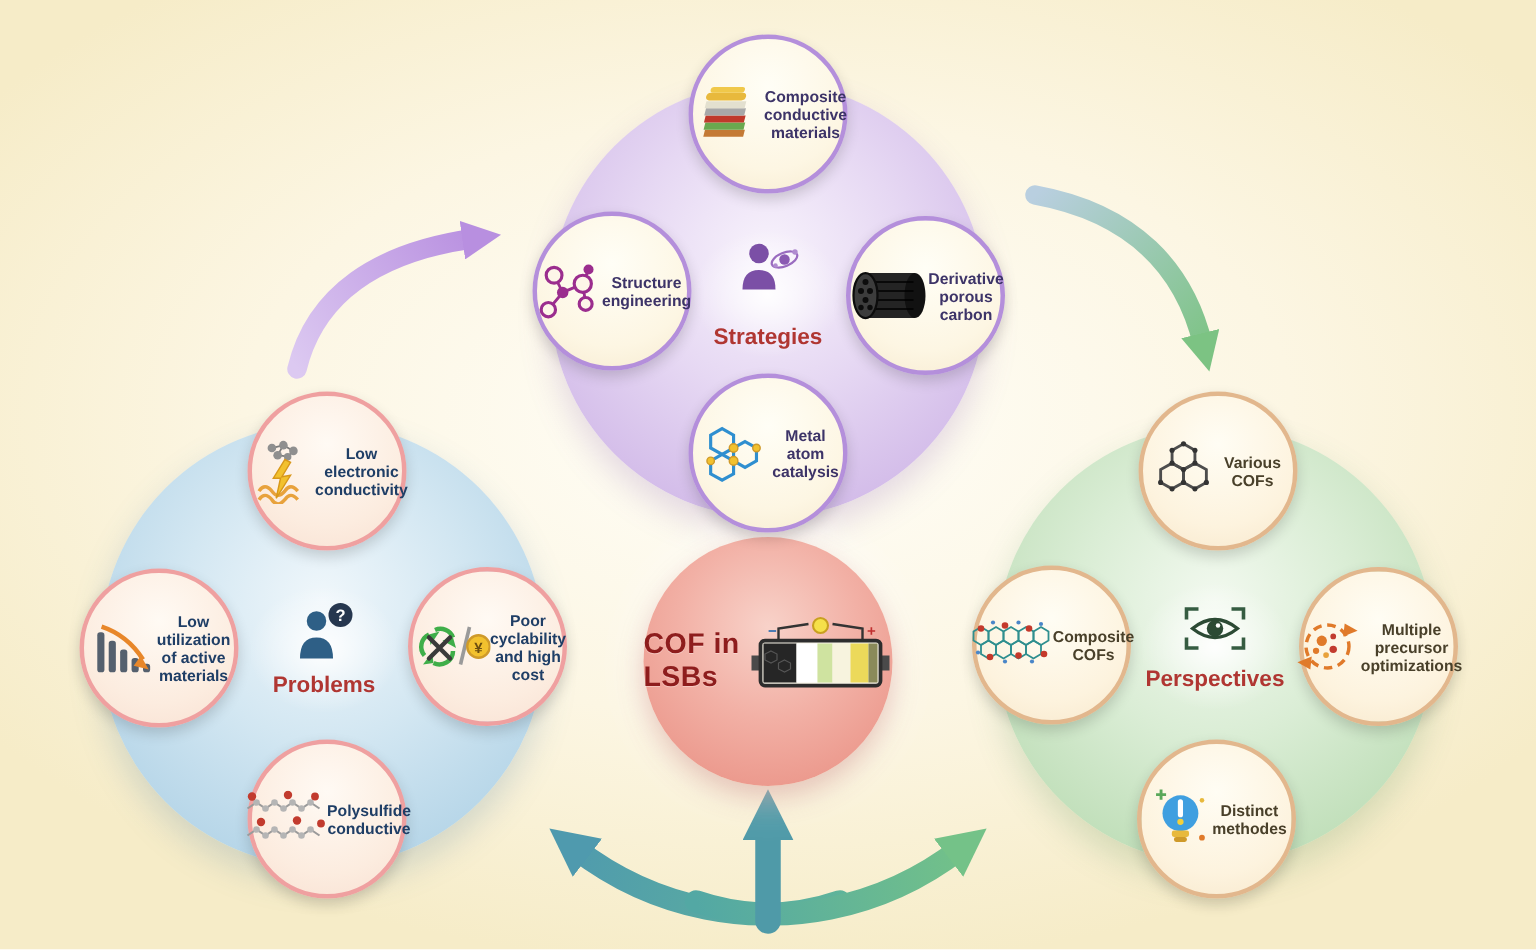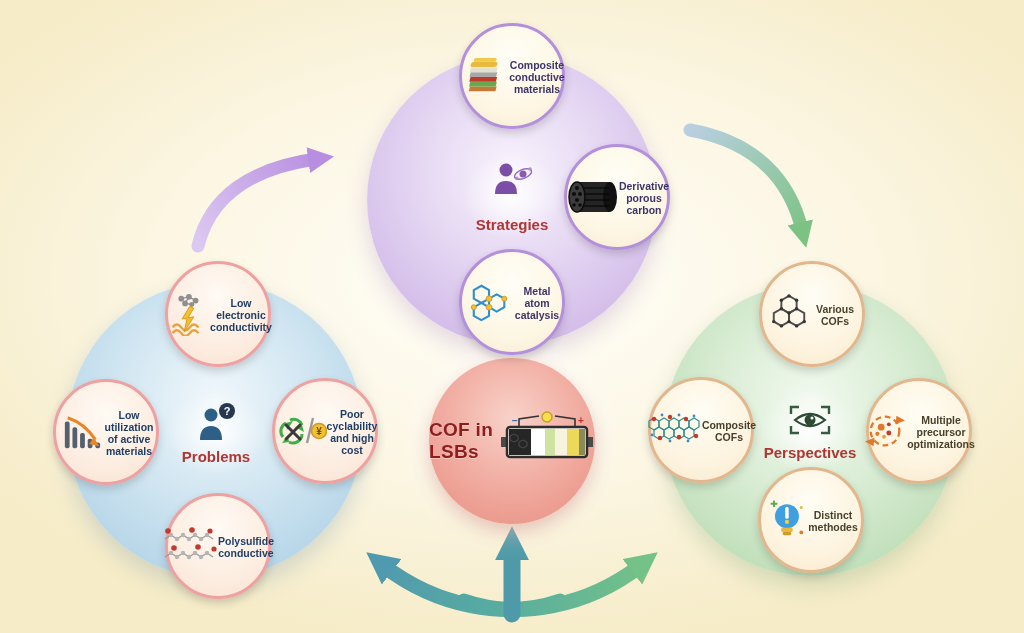--- a/index.html
+++ b/index.html
@@ -112,20 +112,36 @@
           <rect x="15" y="16" width="28" height="5" fill="#a8a8a8"></rect>
           <rect x="14" y="11" width="28" height="5" fill="#e3e0cf"></rect>
           <rect x="13" y="5" width="28" height="5.5" rx="2.7" fill="#e8b93c"></rect>
           <rect x="15" y="1" width="24" height="4" rx="2" fill="#f0c84a"></rect>
         </g>
       </svg>
     </span>
     <span class="sat-label">Composite conductive materials</span>
   </div>
 
+  <div class="sat sat-purple" style="left:355px;top:141px;">
+    <span class="icon">
+      <svg width="46" height="44" viewBox="0 0 46 46">
+        <g stroke="#9b2d8e" stroke-width="2" fill="none">
+          <path d="M10 36 L20 24 L14 12 M20 24 L34 18 M34 18 L38 8 M34 18 L36 32"></path>
+        </g>
+        <circle cx="10" cy="36" r="5" fill="#fdf6e8" stroke="#9b2d8e" stroke-width="2.2"></circle>
+        <circle cx="20" cy="24" r="4" fill="#9b2d8e"></circle>
+        <circle cx="14" cy="12" r="5.5" fill="#fdf6e8" stroke="#9b2d8e" stroke-width="2.2"></circle>
+        <circle cx="34" cy="18" r="6" fill="#fdf6e8" stroke="#9b2d8e" stroke-width="2.2"></circle>
+        <circle cx="38" cy="8" r="3.5" fill="#9b2d8e"></circle>
+        <circle cx="36" cy="32" r="4.5" fill="#fdf6e8" stroke="#9b2d8e" stroke-width="2.2"></circle>
+      </svg>
+    </span>
+    <span class="sat-label">Structure engineering</span>
+  </div>
 
   <div class="sat sat-purple" style="left:564px;top:144px;justify-content:center;">
     <span class="icon">
       <svg width="54" height="40" viewBox="0 0 54 40">
         <rect x="12" y="5" width="33" height="30" fill="#242424"></rect>
         <ellipse cx="45" cy="20" rx="7" ry="15" fill="#111"></ellipse>
         <g stroke="#000" stroke-width="1">
           <line x1="14" y1="11" x2="44" y2="11"></line>
             <line x1="14" y1="17" x2="44" y2="17"></line>
           <line x1="14" y1="23" x2="44" y2="23"></line>
@@ -362,21 +378,21 @@
         <circle cx="19" cy="18" r="3.6" fill="#e07a2a"></circle>
         <circle cx="27" cy="24" r="2.6" fill="#c23b2e"></circle>
         <circle cx="22" cy="28" r="2" fill="#e8a23c"></circle>
         <circle cx="27" cy="15" r="2" fill="#c23b2e"></circle>
         <circle cx="15" cy="25" r="2.2" fill="#e07a2a"></circle>
       </svg>
     </span>
     <span class="sat-label">Multiple precursor optimizations</span>
   </div>
 
-  <div class="sat sat-tan" style="left:758px;top:467px;align-items:center;">
+  <div class="sat sat-tan" style="left:758px;top:493px;align-items:center;">
     <span class="icon">
       <svg width="44" height="44" viewBox="0 0 44 46">
         <path d="M6 6 h7 M9.5 2.5 v7" stroke="#5aa85a" stroke-width="2"></path>
         <circle cx="23" cy="19" r="12.5" fill="#3f9fe0"></circle>
         <path d="M23 11 v9" stroke="#ffffff" stroke-width="3.6" stroke-linecap="round"></path>
         <circle cx="23" cy="25" r="2.2" fill="#f5d03a"></circle>
         <rect x="17" y="31" width="12" height="4.5" rx="1.5" fill="#e8b93c"></rect>
         <rect x="18.5" y="35.5" width="9" height="3.5" rx="1.5" fill="#cf9a2a"></rect>
         <circle cx="38" cy="36" r="2" fill="#e07a2a"></circle>
         <circle cx="38" cy="10" r="1.6" fill="#e8b93c"></circle>

